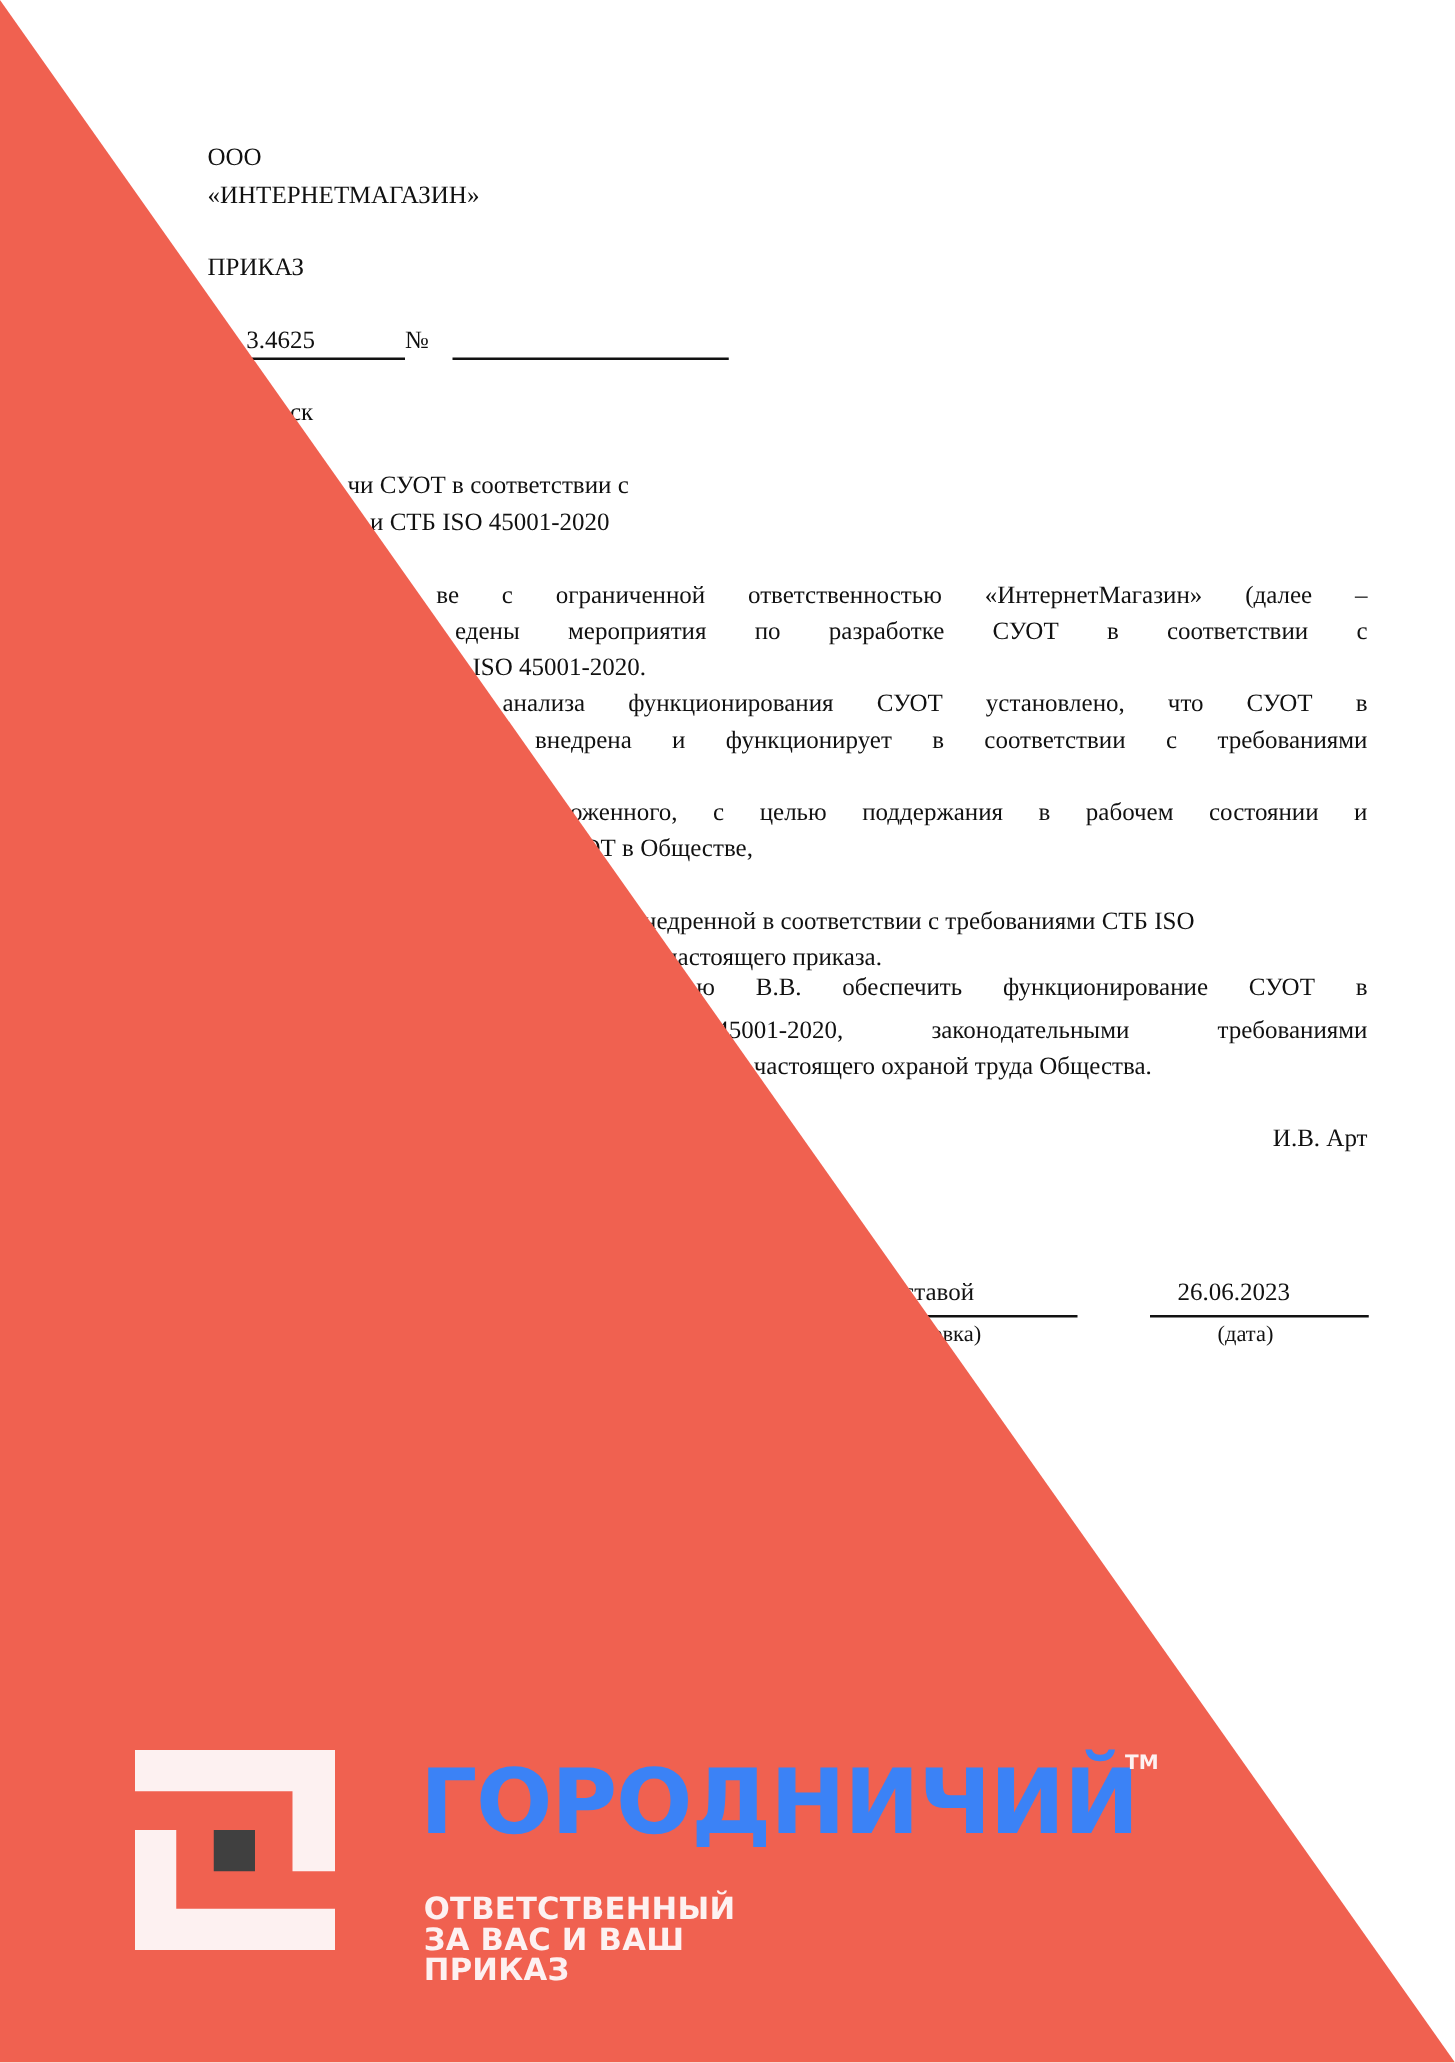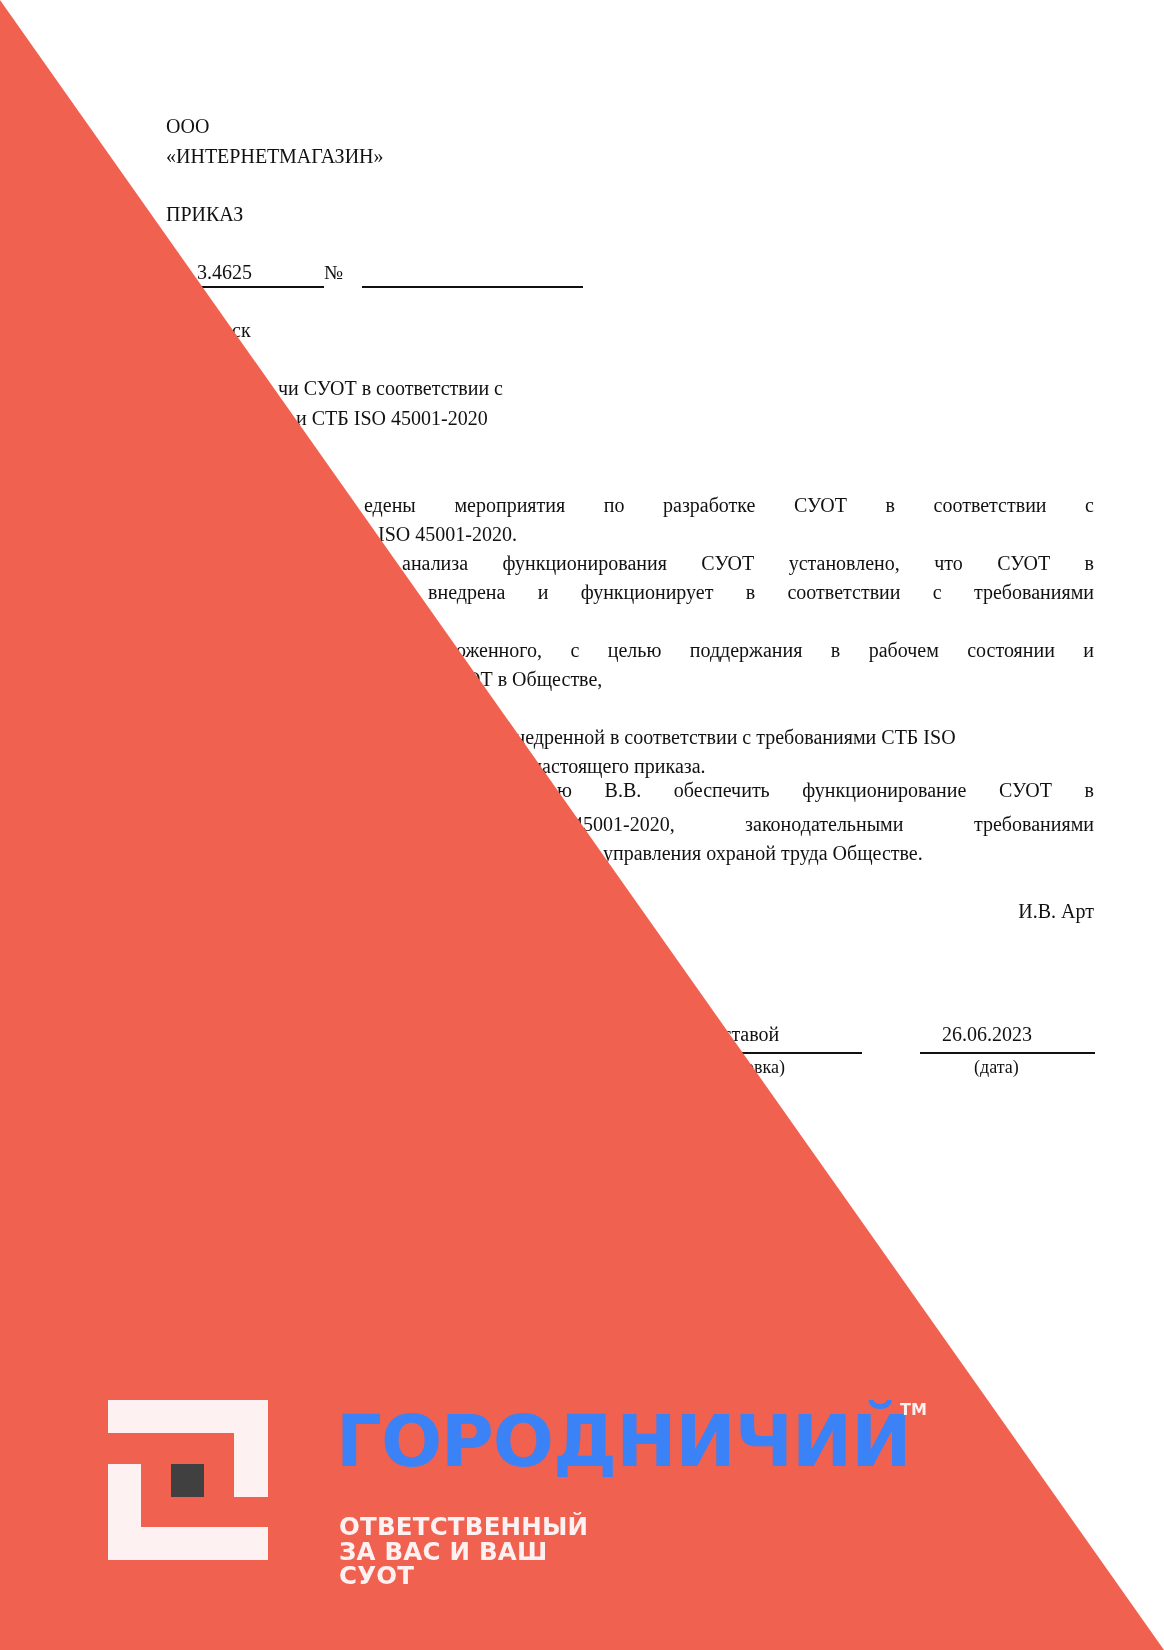--- a/index.html
+++ b/index.html
@@ -54,31 +54,32 @@
   <div class="uline" style="left:200px; top:286px; width:124px;"></div>
   <div class="ln" style="left:324px; top:262px;">№</div>
   <div class="ln" style="left:362px; top:262px; width:221px;"></div>
   <div class="uline" style="left:362px; top:286px; width:221px;"></div>
 
   <div class="ln" style="left:232px; top:320px;">ск</div>
 
   <div class="ln" style="left:278px; top:378px;">чи СУОТ в соответствии с</div>
   <div class="ln" style="left:296px; top:408px;">и СТБ ISO 45001-2020</div>
 
+  <div class="ln just" style="left:349px; top:466px; width:745px;">ве с ограниченной ответственностью «ИнтернетМагазин» (далее –</div>
   <div class="ln just" style="left:364px; top:495px; width:730px;">едены мероприятия по разработке СУОТ в соответствии с</div>
   <div class="ln" style="left:378px; top:524px;">ISO 45001-2020.</div>
   <div class="ln just" style="left:428px; top:582px; width:666px;">внедрена и функционирует в соответствии с требованиями</div>
   <div class="ln just" style="left:402px; top:553px; width:692px;">анализа функционирования СУОТ установлено, что СУОТ в</div>
   <div class="ln just" style="left:446px; top:640px; width:648px;">ложенного, с целью поддержания в рабочем состоянии и</div>
   <div class="ln" style="left:466px; top:669px;">ОТ в Обществе,</div>
   <div class="ln" style="left:505px; top:727px;">внедренной в соответствии с требованиями СТБ ISO</div>
   <div class="ln" style="left:532px; top:756px;">частоящего приказа.</div>
   <div class="ln just" style="left:557px; top:780px; width:537px;">ю В.В. обеспечить функционирование СУОТ в</div>
   <div class="ln just" style="left:573px; top:814px; width:521px;">45001-2020, законодательными требованиями</div>
-  <div class="ln" style="left:603px; top:843px;">управления охраной труда Обществе.</div>
+  <div class="ln" style="left:603px; top:843px;">частоящего охраной труда Общества.</div>
 
   <div class="ln" style="right:70px; top:901px;">И.В. Арт</div>
 
   <div class="ln" style="left:712px; top:1024px;">оставой</div>
   <div class="uline" style="left:600px; top:1052px; width:262px;"></div>
   <div class="ln small" style="left:745px; top:1058px;">овка)</div>
 
   <div class="ln" style="left:942px; top:1024px;">26.06.2023</div>
   <div class="uline" style="left:920px; top:1052px; width:175px;"></div>
   <div class="ln small" style="left:974px; top:1058px;">(дата)</div>
@@ -96,14 +97,14 @@
     <div style="left:126px; top:0; width:34px; height:97px; background:#fdf1f1;"></div>
 
     <div style="left:0; top:64px; width:33px; height:96px; background:#fdf1f1;"></div>
 
     <div style="left:0; top:127px; width:160px; height:33px; background:#fdf1f1;"></div>
 
     <div style="left:63px; top:64px; width:33px; height:33px; background:#404040;"></div>
   </div>
   <div class="brand-name">ГОРОДНИЧИЙ</div>
   <div class="tm">TM</div>
-  <div class="tagline">ОТВЕТСТВЕННЫЙ ЗА ВАС И ВАШ СУОТ</div>
+  <div class="tagline">ОТВЕТСТВЕННЫЙ ЗА ВАС И ВАШ ПРИКАЗ</div>
 </div>
 
 </body></html>

